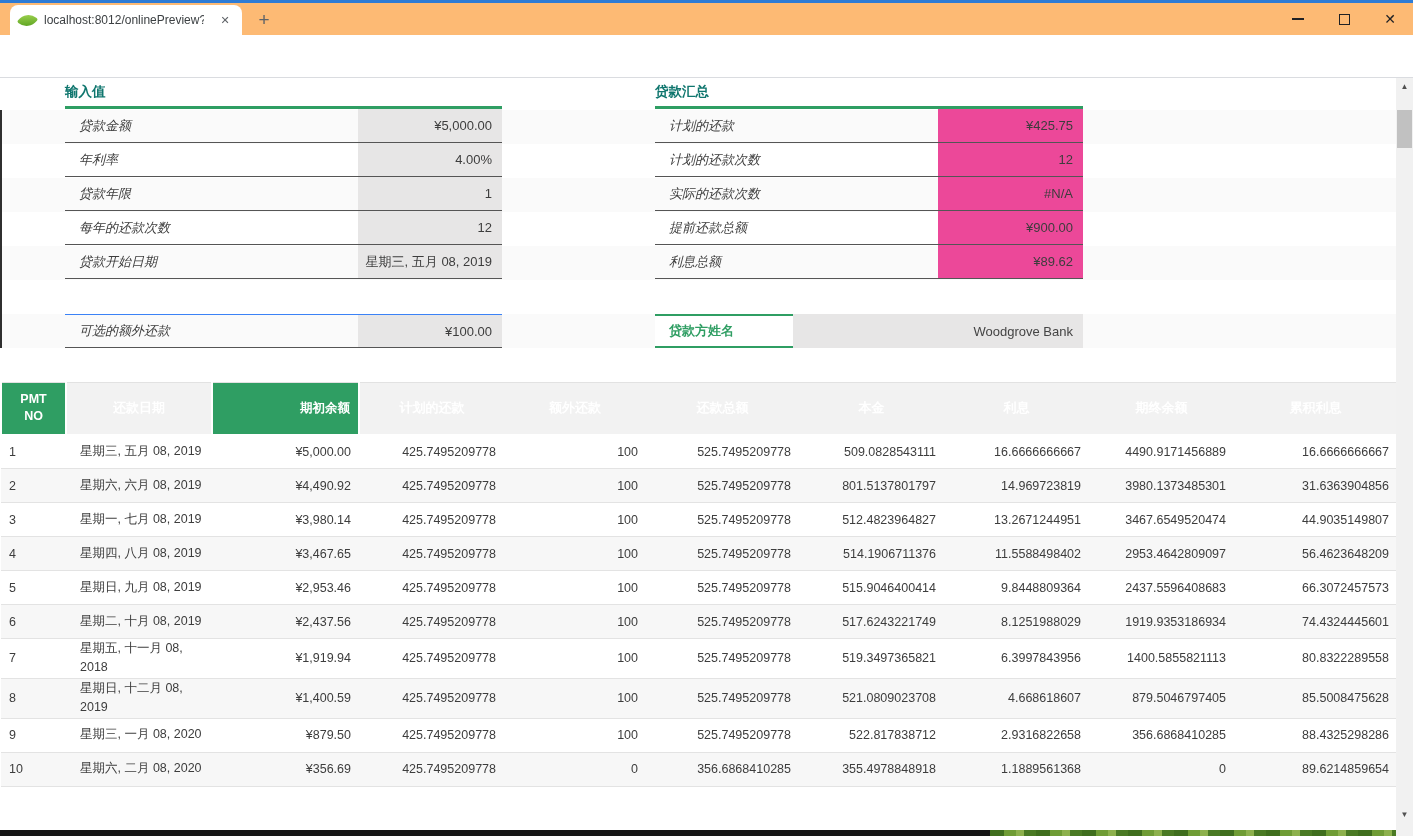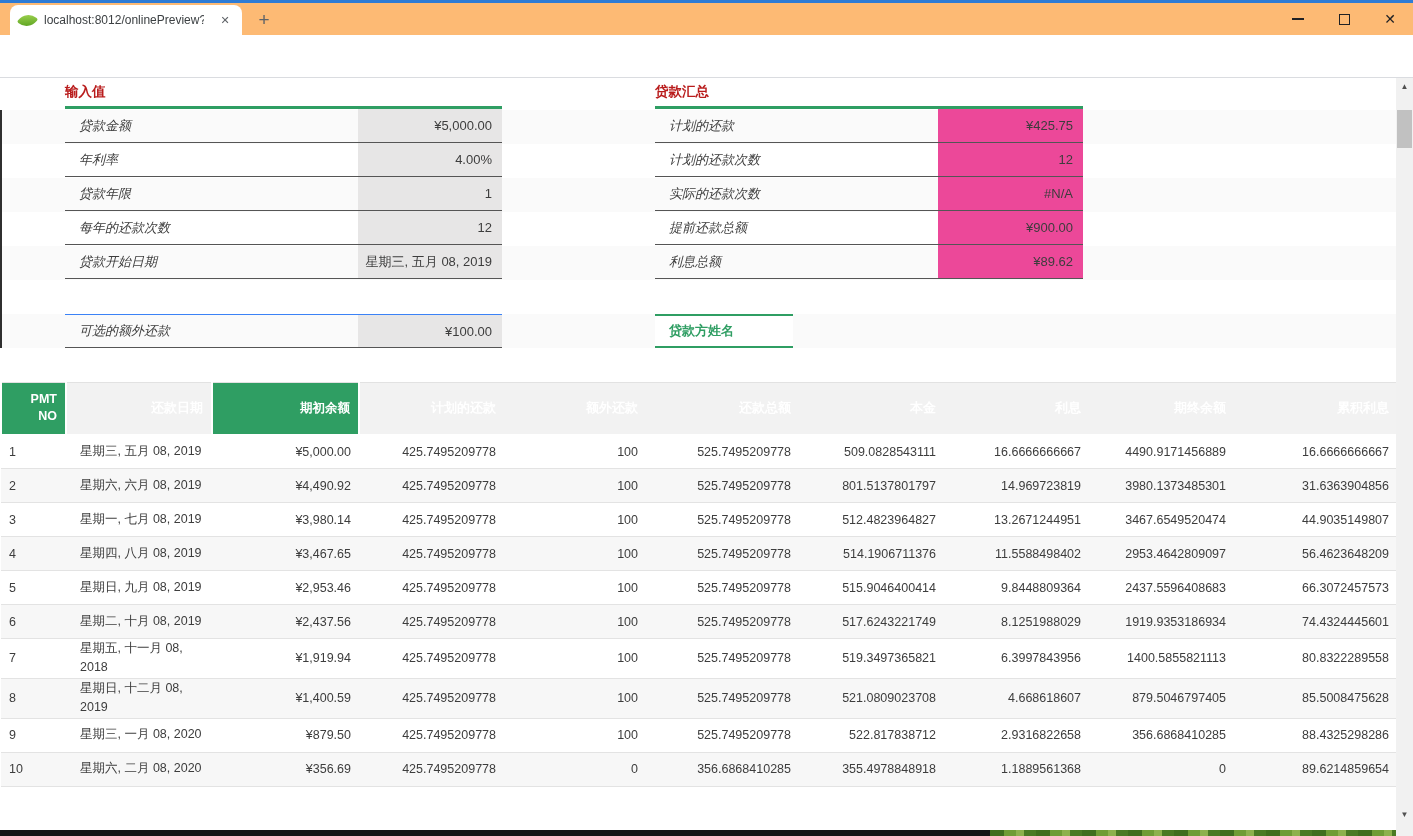--- a/index.html
+++ b/index.html
@@ -55,21 +55,21 @@
   .avatar { width:23px; height:23px; border-radius:50%; background:#8d7066; color:#fff; font-size:8px;
             line-height:23px; text-align:center; letter-spacing:0; }
   .menu-dots { font-size:16px; color:#5f6368; width:18px; text-align:center; }
 
   
   .content { position:absolute; top:78px; left:0; right:0; bottom:0; background:#fff; overflow:hidden; }
   .stripe { position:absolute; left:0; width:1396px; height:34px; background:#fafafa; }
   .edge-line { position:absolute; left:0; top:32px; width:2px; height:238px; background:#2f2f2f; }
 
   .sheet-block { position:absolute; top:2px; }
-  .blk-title { font-size:13.5px; font-weight:bold; color:#b91c1c; height:24px; line-height:24px; }
+  .blk-title { font-size:13.5px; font-weight:bold; color:#0f766e; height:24px; line-height:24px; }
   .blk-underline { height:3px; background:#2f9e63; margin-top:2px; }
   .trow { display:flex; height:34px; border-bottom:1px solid #555; align-items:center; }
   .trow:first-child { border-top:none; }
   .tlabel { font-style:italic; font-size:13px; color:#3d3d3d; padding-left:14px; height:100%;
             display:flex; align-items:center; }
   .tvalue { font-size:13px; color:#3d3d3d; height:100%; display:flex; align-items:center;
             justify-content:flex-end; padding-right:10px; }
   .tvalue.gray { background:#e7e6e6; }
   .tvalue.green { background:#ec4899; }
   #inputs-block { left:65px; width:437px; }
@@ -86,21 +86,21 @@
                   color:#2f9e63; font-weight:bold; font-size:13px; display:flex; align-items:center;
                   padding-left:14px; background:#fff; }
   .lender-value { width:290px; background:#e7e6e6; display:flex; align-items:center; justify-content:flex-end;
                   padding-right:10px; font-size:13px; color:#444; }
 
   
   .schedule { position:absolute; left:0; top:304px; width:1396px; border-collapse:collapse; table-layout:fixed; }
   .schedule thead tr { height:52px; }
   .hc { background:#f2f2f2; color:#fff; font-weight:bold; font-size:13px; vertical-align:middle;
         padding:0 8px; border-top:1px solid #e2e2e2; border-bottom:2px solid #fff; }
-  .hc.left { text-align:right; }
+  .hc.left { text-align:center; }
   .hc.right { text-align:right; }
   .hc.green { background:#2f9e63; border-left:2px solid #fff; border-right:2px solid #fff;
               font-size:12.5px; line-height:1.35; }
   .schedule td { font-size:12.5px; color:#3d3d3d; padding:0 8px; height:34px; vertical-align:middle;
                  border-bottom:1px solid #e3e3e3; }
   .schedule tbody tr:nth-child(even) { background:#f7f7f7; }
   .dc.left { text-align:left; }
   .dc.right { text-align:right; }
   .dc.date { padding-left:14px; line-height:1.55; }
 
@@ -284,20 +284,21 @@
           <div class="tvalue green">¥900.00</div>
         </div>
         <div class="trow">
           <div class="tlabel">利息总额</div>
           <div class="tvalue green">¥89.62</div>
         </div>
       </div>
   </div>
   <div class="single-row" id="lender-row">
     <div class="lender-label">贷款方姓名</div>
+    <div class="lender-value">Woodgrove Bank</div>
   </div>
 
   <table class="schedule">
     <colgroup>
       <col style="width:65px">
         <col style="width:146px">
         <col style="width:147px">
         <col style="width:145px">
       <col style="width:142px">
         <col style="width:153px">

